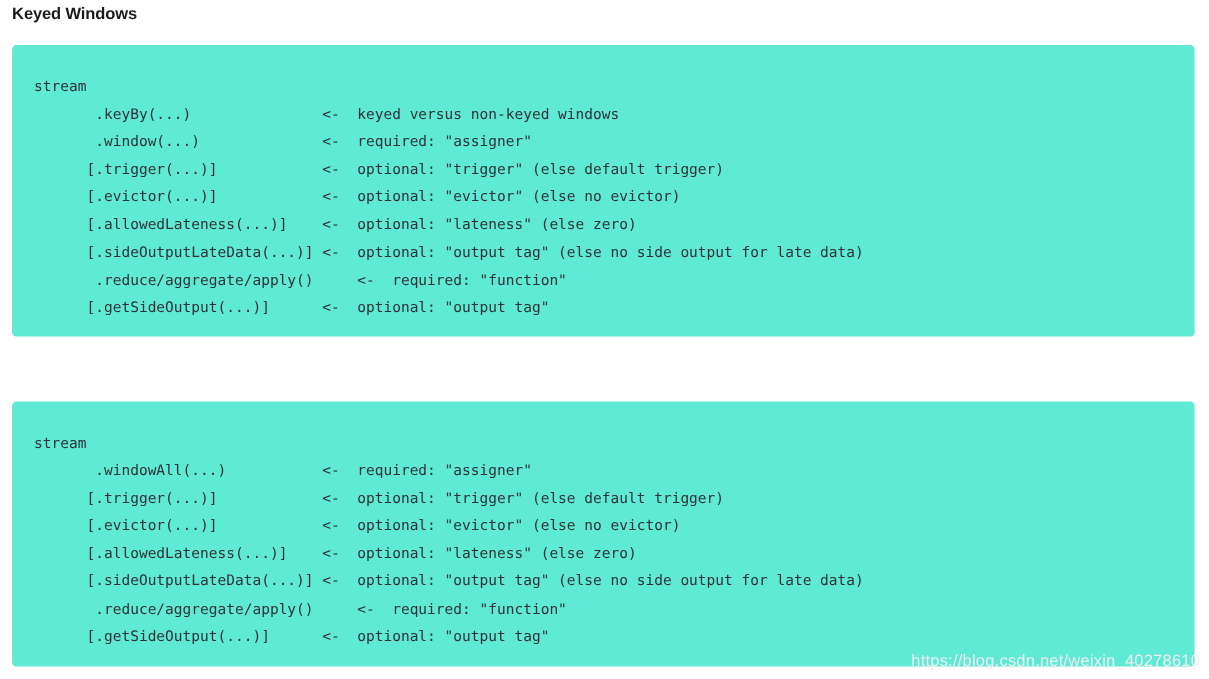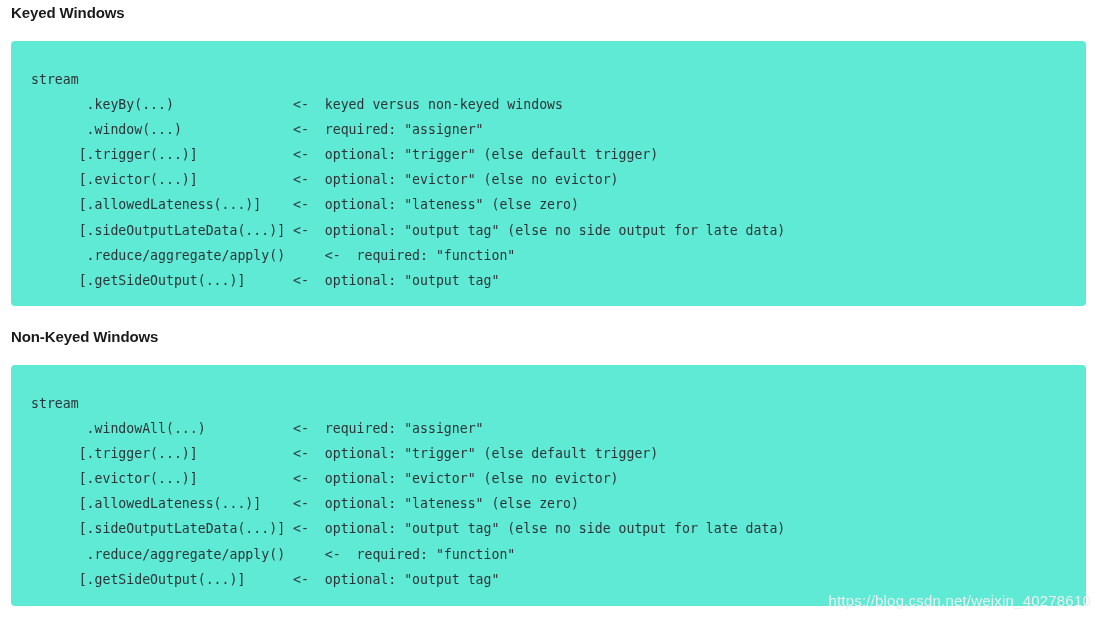--- a/index.html
+++ b/index.html
@@ -90,21 +90,20 @@
        .keyBy(...)               &lt;-  keyed versus non-keyed windows
        .window(...)              &lt;-  required: "assigner"
       [.trigger(...)]            &lt;-  optional: "trigger" (else default trigger)
       [.evictor(...)]            &lt;-  optional: "evictor" (else no evictor)
       [.allowedLateness(...)]    &lt;-  optional: "lateness" (else zero)
       [.sideOutputLateData(...)] &lt;-  optional: "output tag" (else no side output for late data)
        .reduce/aggregate/apply()     &lt;-  required: "function"
       [.getSideOutput(...)]      &lt;-  optional: "output tag"</pre>
   </div>
 
-  <h2 class="section-heading" id="heading-nonkeyed">Non-Keyed Windows</h2>
 
   <div class="code-block" id="code-block-nonkeyed">
     <pre class="code-pre">stream
        .windowAll(...)           &lt;-  required: "assigner"
       [.trigger(...)]            &lt;-  optional: "trigger" (else default trigger)
       [.evictor(...)]            &lt;-  optional: "evictor" (else no evictor)
       [.allowedLateness(...)]    &lt;-  optional: "lateness" (else zero)
       [.sideOutputLateData(...)] &lt;-  optional: "output tag" (else no side output for late data)
        .reduce/aggregate/apply()     &lt;-  required: "function"
       [.getSideOutput(...)]      &lt;-  optional: "output tag"</pre>

